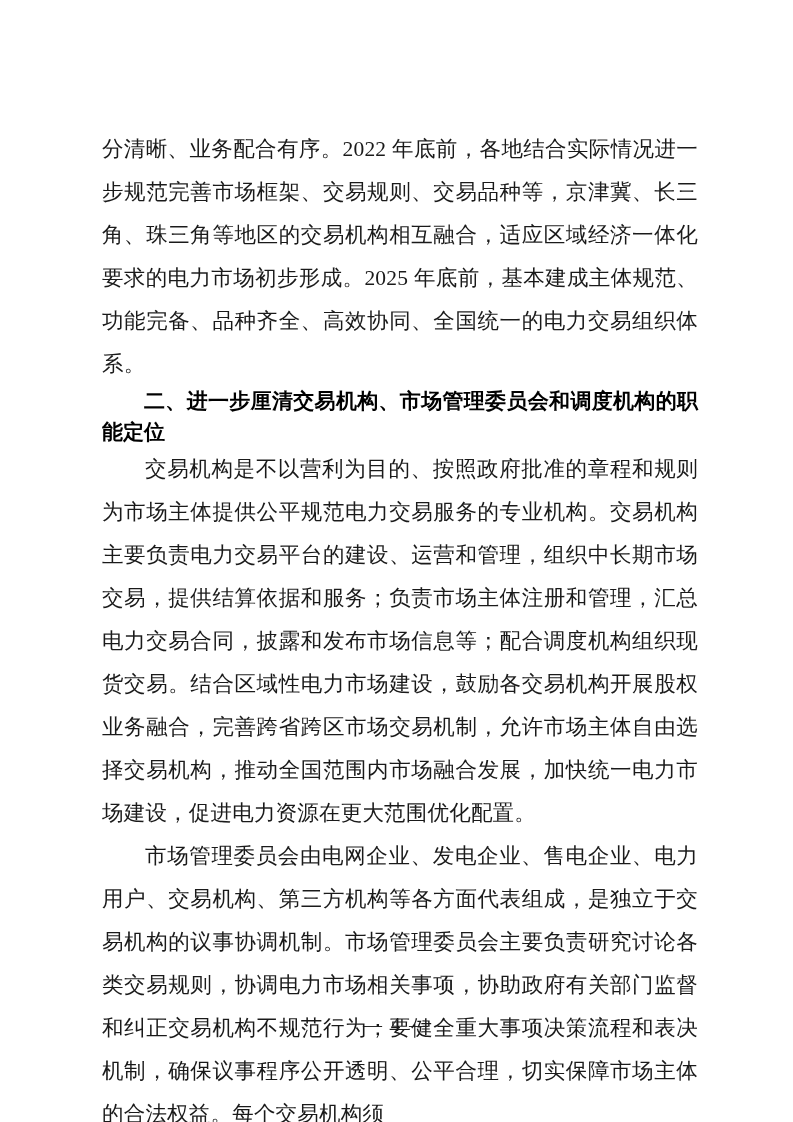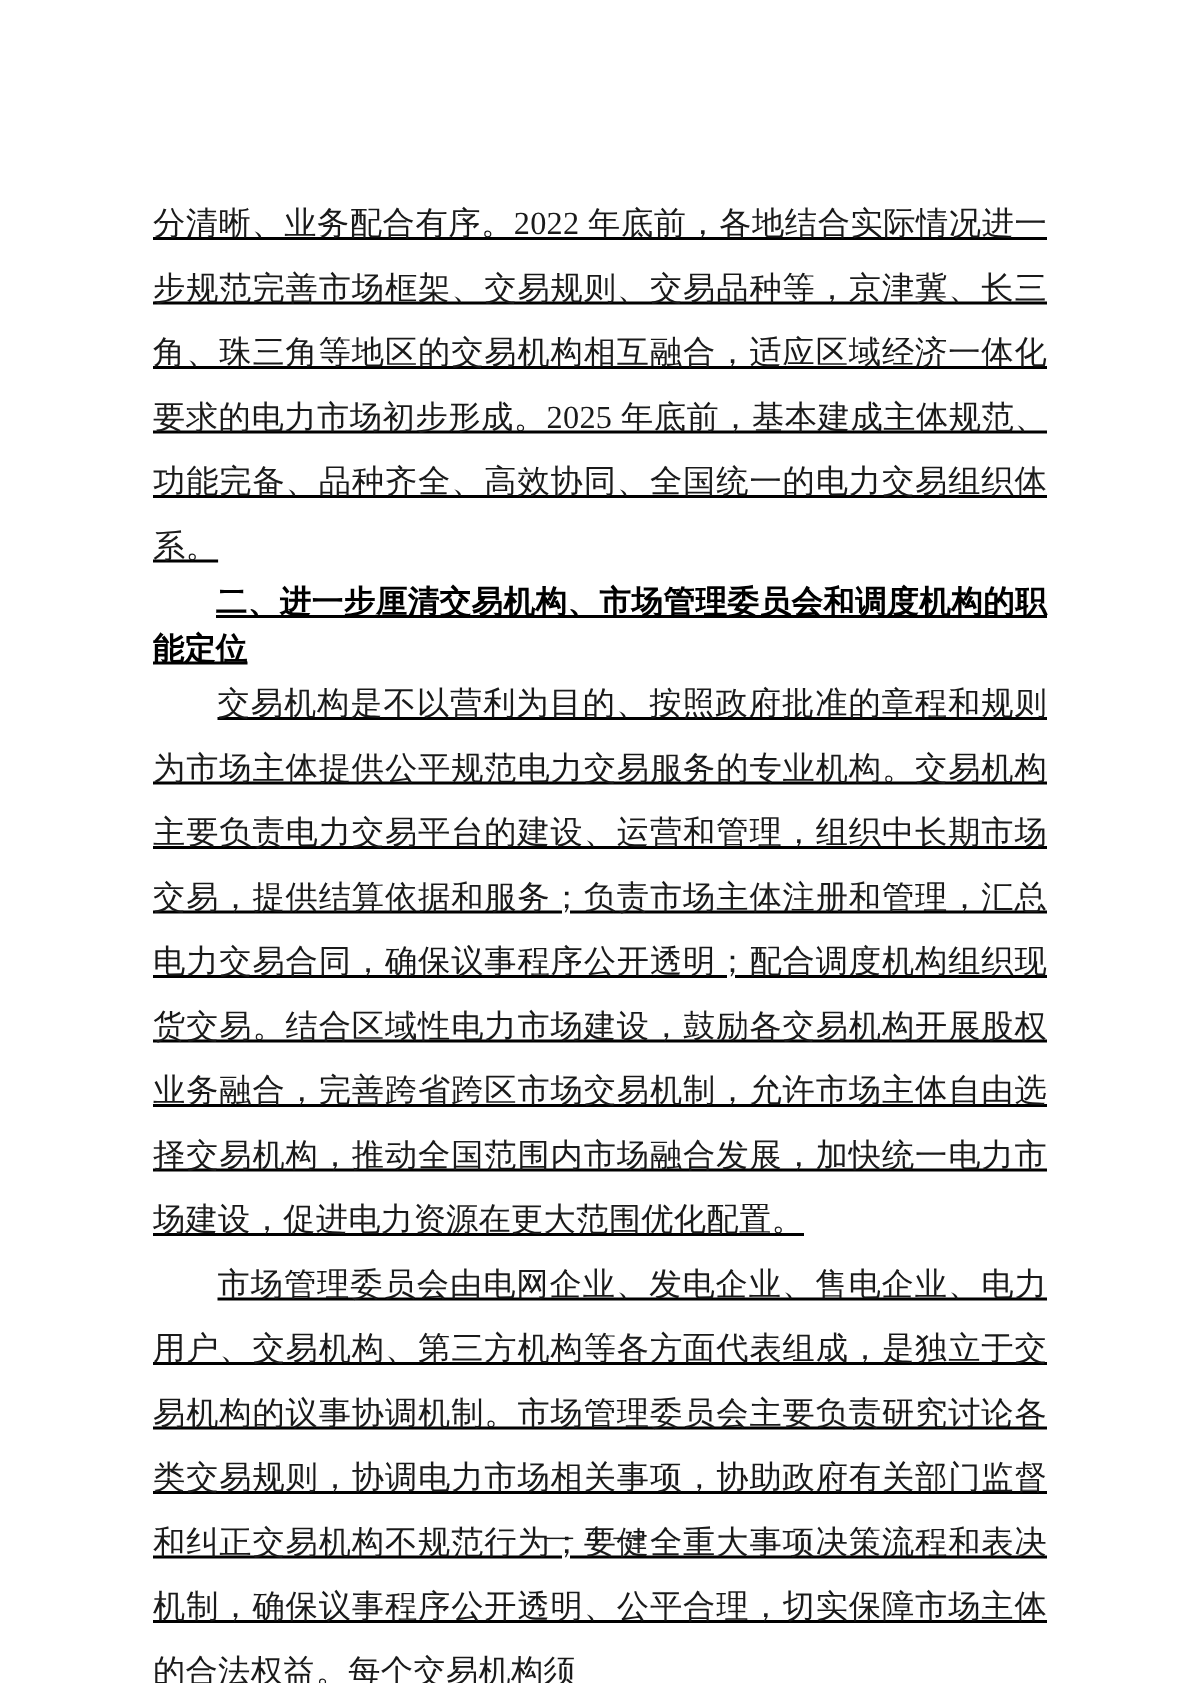--- a/index.html
+++ b/index.html
@@ -16,21 +16,20 @@
     overflow: hidden;
   }
   .page {
     position: absolute;
     left: 0;
     top: 0;
     width: 793px;
     height: 1122px;
     box-sizing: border-box;
     padding: 128px 68px 0 102px;
-    text-decoration: underline;
   }
   .doc-body {
     width: 596px;
   }
   p {
     margin: 0;
     font-size: 21.5px;
     line-height: 43px;
     text-align: justify;
     text-justify: inter-ideograph;
@@ -67,20 +66,20 @@
 </head>
 <body>
 
 <div class="page">
   <div class="doc-body">
 
     <p class="cont">分清晰、业务配合有序。2022 年底前，各地结合实际情况进一步规范完善市场框架、交易规则、交易品种等，京津冀、长三角、珠三角等地区的交易机构相互融合，适应区域经济一体化要求的电力市场初步形成。2025 年底前，基本建成主体规范、功能完备、品种齐全、高效协同、全国统一的电力交易组织体系。</p>
 
     <p class="heading">二、进一步厘清交易机构、市场管理委员会和调度机构的职能定位</p>
 
-    <p class="indent">交易机构是不以营利为目的、按照政府批准的章程和规则为市场主体提供公平规范电力交易服务的专业机构。交易机构主要负责电力交易平台的建设、运营和管理，组织中长期市场交易，提供结算依据和服务；负责市场主体注册和管理，汇总电力交易合同，确保议事程序公开透明；配合调度机构组织现货交易。结合区域性电力市场建设，鼓励各交易机构开展股权业务融合，完善跨省跨区市场交易机制，允许市场主体自由选择交易机构，推动全国范围内市场融合发展，加快统一电力市场建设，促进电力资源在更大范围优化配置。</p>
+    <p class="indent">交易机构是不以营利为目的、按照政府批准的章程和规则为市场主体提供公平规范电力交易服务的专业机构。交易机构主要负责电力交易平台的建设、运营和管理，组织中长期市场交易，提供结算依据和服务；负责市场主体注册和管理，汇总电力交易合同，披露和发布市场信息等；配合调度机构组织现货交易。结合区域性电力市场建设，鼓励各交易机构开展股权业务融合，完善跨省跨区市场交易机制，允许市场主体自由选择交易机构，推动全国范围内市场融合发展，加快统一电力市场建设，促进电力资源在更大范围优化配置。</p>
 
     <p class="indent">市场管理委员会由电网企业、发电企业、售电企业、电力用户、交易机构、第三方机构等各方面代表组成，是独立于交易机构的议事协调机制。市场管理委员会主要负责研究讨论各类交易规则，协调电力市场相关事项，协助政府有关部门监督和纠正交易机构不规范行为；要健全重大事项决策流程和表决机制，确保议事程序公开透明、公平合理，切实保障市场主体的合法权益。每个交易机构须</p>
 
   </div>
 
   <div class="footer">— 4 —</div>
 </div>
 
 </body></html>

